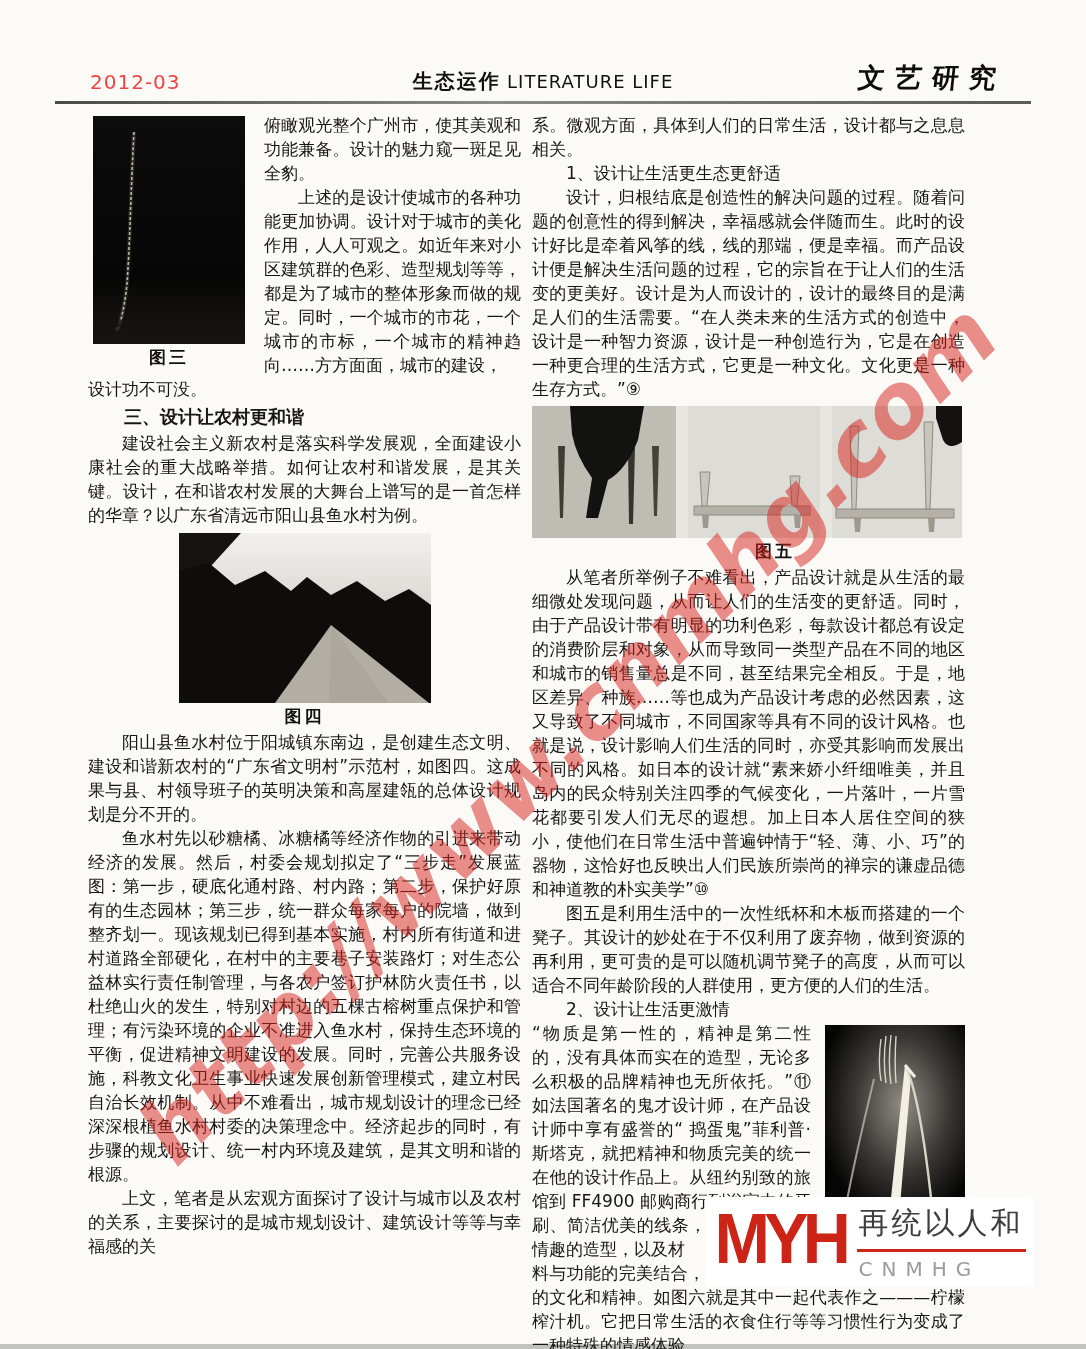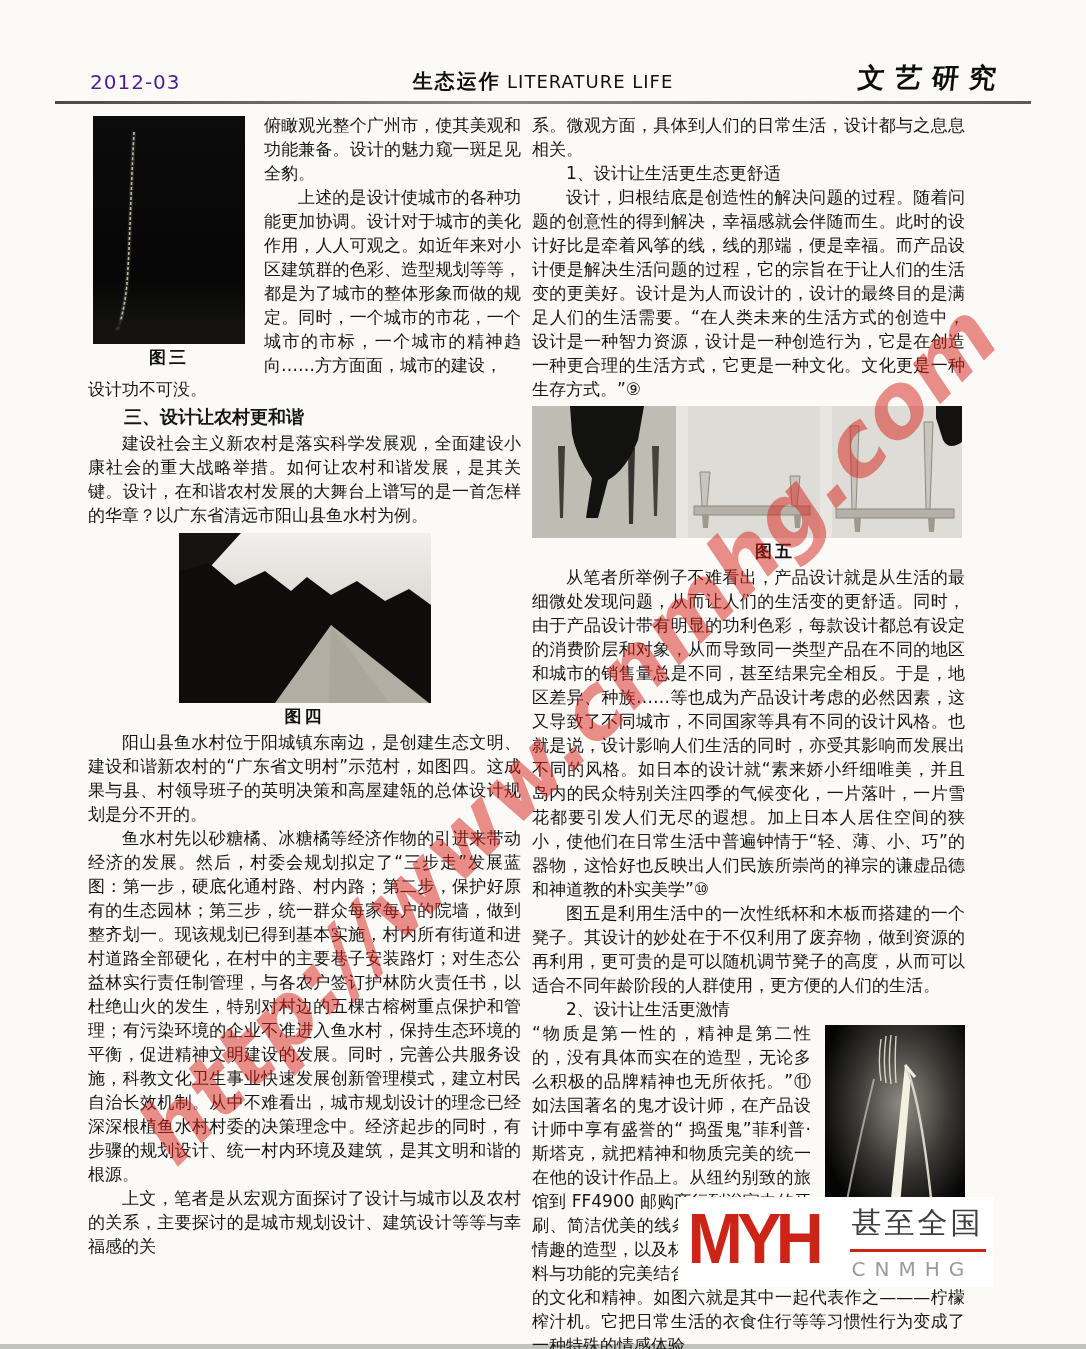--- a/index.html
+++ b/index.html
@@ -4,21 +4,21 @@
 <style>
   * { box-sizing: border-box; }
   html,body { margin:0; padding:0; }
   body {
     width:1086px; height:1349px; position:relative; overflow:hidden;
     background:#fbfaf7; color:#161616;
     font-family:"DejaVu Sans","Liberation Sans",sans-serif;
   }
   
   .hdr { position:absolute; left:55px; right:55px; top:58px; height:40px; z-index:2; }
-  .hdr-issue { position:absolute; left:35px; top:12px; font-size:20px; letter-spacing:1px; color:#4c1d95; }
+  .hdr-issue { position:absolute; left:35px; top:12px; font-size:20px; letter-spacing:1px; color:#ef4444; }
   .hdr-journal { position:absolute; left:0; right:0; top:10px; text-align:center; font-size:20px; color:#111; }
   .hdr-journal .cn { font-weight:bold; letter-spacing:2px; }
   .hdr-journal .en { font-size:18px; letter-spacing:1px; }
   .hdr-column { position:absolute; right:25px; top:2px; font-size:27px; font-weight:900; letter-spacing:10px; color:#0d0d0d; transform:skewX(-6deg); }
   .rule { position:absolute; left:55px; right:55px; top:101px; height:3px; background:linear-gradient(to right,#4a4a4a 0%,#8a8a8a 45%,#5a5a5a 100%); z-index:2; }
   .bottom-strip { position:absolute; left:0; right:0; bottom:0; height:5px; background:#c2c2c0; }
 
   
   .col { position:absolute; top:113px; width:433px; z-index:1; }
   .col-left { left:88px; }
@@ -43,22 +43,22 @@
 
   
   .watermark {
     position:absolute; left:5px; top:735px; width:1020px; text-align:center;
     font-size:88px; font-weight:bold; font-style:italic; letter-spacing:1px;
     color:rgba(216,32,25,0.5); transform:rotate(-45deg);
     white-space:nowrap; pointer-events:none; z-index:4;
   }
 
   
-  .cnmhg { position:absolute; left:678px; top:1197px; z-index:5; background:#fff;
-    display:flex; align-items:flex-start; gap:28px; padding:4px 8px 6px 6px; }
+  .cnmhg { position:absolute; left:705px; top:1197px; z-index:5; background:#fff;
+    display:flex; align-items:flex-start; gap:8px; padding:4px 8px 6px 6px; }
   .cnmhg-mark { font-family:"Liberation Sans",sans-serif; font-size:70px; font-weight:900;
     color:#cd2418; line-height:76px; letter-spacing:-6px; transform:scaleX(0.95); }
   .cnmhg-cn { font-size:30px; color:#3e3e3e; letter-spacing:3px; padding:2px 2px 5px;
     border-bottom:3px solid #cd2418; }
   .cnmhg-en { font-size:20px; color:#9b9b9b; letter-spacing:9px; margin-top:5px; padding-left:2px; }
 </style>
 </head>
 <body>
 
 <div class="hdr">
@@ -180,18 +180,18 @@
   </div>
   <p class="noindent">料与功能的完美结合，让人们能在一个产品身上见证更多的文化和精神。如图六就是其中一起代表作之———柠檬榨汁机。它把日常生活的衣食住行等等习惯性行为变成了一种特殊的情感体验。</p>
 
 </div>
 
 <div class="watermark">http://www.cnmhg.com</div>
 
 <div class="cnmhg">
   <div class="cnmhg-mark">MYH</div>
   <div>
-    <div class="cnmhg-cn">甚至全国</div>
+    <div class="cnmhg-cn">再统以人和</div>
     <div class="cnmhg-en">CNMHG</div>
   </div>
 </div>
 
 <div class="bottom-strip"></div>
 
 </body></html>

